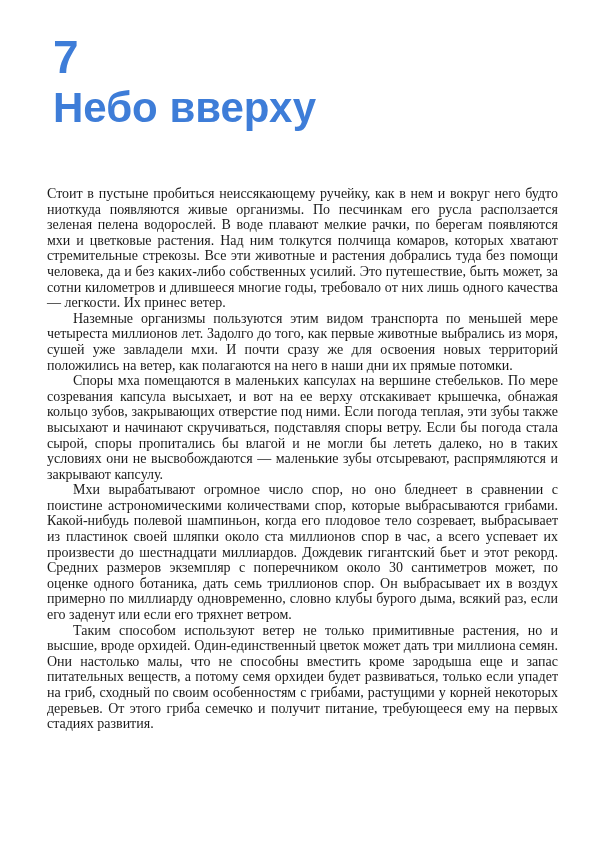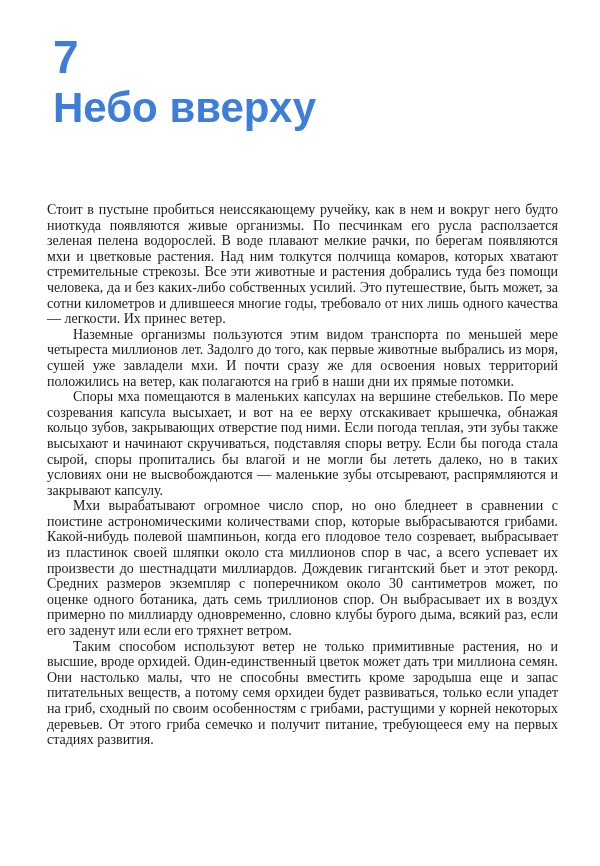--- a/index.html
+++ b/index.html
@@ -39,21 +39,20 @@
   }
   .body-text {
     position: absolute;
     left: 47px;
     top: 186px;
     width: 511px;
     color: #1a1a1a;
     font-size: 14px;
     line-height: 15.6px;
     text-align: justify;
-    margin-top: 16px;
   }
   .body-text p {
     margin: 0;
     padding: 0;
     text-indent: 26px;
   }
   .body-text p.first {
     text-indent: 0;
   }
 </style>
@@ -62,19 +61,19 @@
 
 <div class="page" style="--accent: #3e7dd8;">
 
   <header class="chapter-head">
     <div class="chapter-number">7</div>
     <div class="chapter-title">Небо вверху</div>
   </header>
 
   <main class="body-text">
     <p class="para first">Стоит в пустыне пробиться неиссякающему ручейку, как в нем и вокруг него будто ниоткуда появляются живые организмы. По песчинкам его русла расползается зеленая пелена водорослей. В воде плавают мелкие рачки, по берегам появляются мхи и цветковые растения. Над ним толкутся полчища комаров, которых хватают стремительные стрекозы. Все эти животные и растения добрались туда без помощи человека, да и без каких-либо собственных усилий. Это путешествие, быть может, за сотни километров и длившееся многие годы, требовало от них лишь одного качества — легкости. Их принес ветер.</p>
-    <p class="para">Наземные организмы пользуются этим видом транспорта по меньшей мере четыреста миллионов лет. Задолго до того, как первые животные выбрались из моря, сушей уже завладели мхи. И почти сразу же для освоения новых территорий положились на ветер, как полагаются на гриб в наши дни их прямые потомки.</p>
+    <p class="para">Наземные организмы пользуются этим видом транспорта по меньшей мере четыреста миллионов лет. Задолго до того, как первые животные выбрались из моря, сушей уже завладели мхи. И почти сразу же для освоения новых территорий положились на ветер, как полагаются на него в наши дни их прямые потомки.</p>
     <p class="para">Споры мха помещаются в маленьких капсулах на вершине стебельков. По мере созревания капсула высыхает, и вот на ее верху отскакивает крышечка, обнажая кольцо зубов, закрывающих отверстие под ними. Если погода теплая, эти зубы также высыхают и начинают скручиваться, подставляя споры ветру. Если бы погода стала сырой, споры пропитались бы влагой и не могли бы лететь далеко, но в таких условиях они не высвобождаются — маленькие зубы отсыревают, распрямляются и закрывают капсулу.</p>
     <p class="para">Мхи вырабатывают огромное число спор, но оно бледнеет в сравнении с поистине астрономическими количествами спор, которые выбрасываются грибами. Какой-нибудь полевой шампиньон, когда его плодовое тело созревает, выбрасывает из пластинок своей шляпки около ста миллионов спор в час, а всего успевает их произвести до шестнадцати миллиардов. Дождевик гигантский бьет и этот рекорд. Средних размеров экземпляр с поперечником около 30 сантиметров может, по оценке одного ботаника, дать семь триллионов спор. Он выбрасывает их в воздух примерно по миллиарду одновременно, словно клубы бурого дыма, всякий раз, если его заденут или если его тряхнет ветром.</p>
     <p class="para">Таким способом используют ветер не только примитивные растения, но и высшие, вроде орхидей. Один-единственный цветок может дать три миллиона семян. Они настолько малы, что не способны вместить кроме зародыша еще и запас питательных веществ, а потому семя орхидеи будет развиваться, только если упадет на гриб, сходный по своим особенностям с грибами, растущими у корней некоторых деревьев. От этого гриба семечко и получит питание, требующееся ему на первых стадиях развития.</p>
   </main>
 
 </div>
 
 </body></html>

